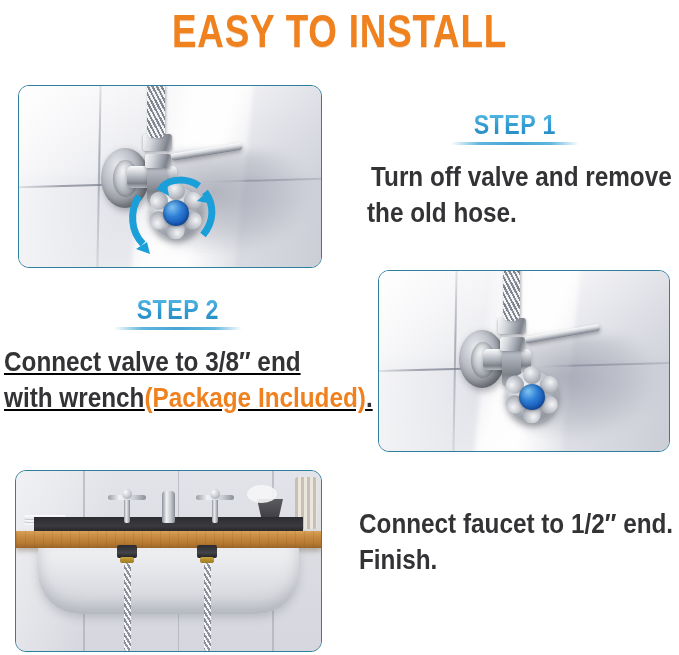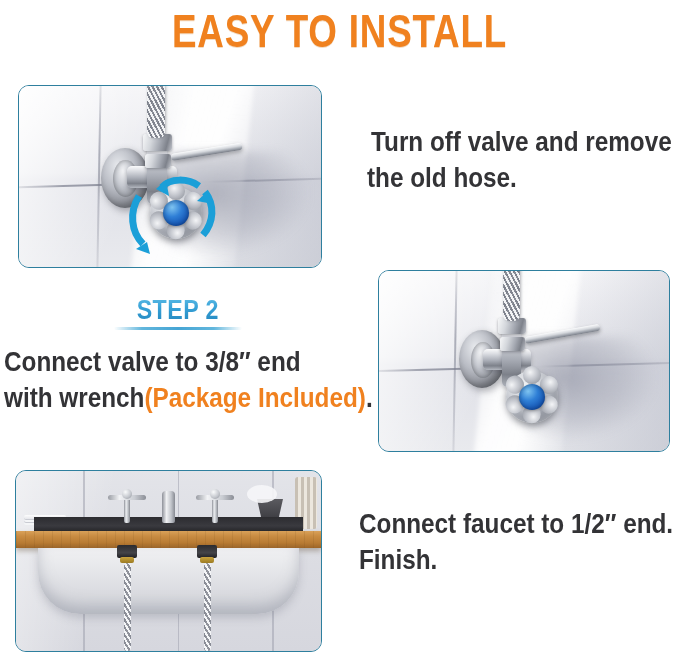--- a/index.html
+++ b/index.html
@@ -279,25 +279,29 @@
           <path d="M120 110 C 110 126 112 146 124 158"></path>
         </g>
         <polygon points="147,94 137,103 150,110" fill="#1B9FD8"></polygon>
         <polygon points="188,106 178,115 194,118" fill="#1B9FD8"></polygon>
         <polygon points="128,156 117,163 131,168" fill="#1B9FD8"></polygon>
       </svg>
     </div>
   </div>
 
   <div class="step" style="left:355px;top:110px;width:320px;">
+    <div class="label-wrap">
+      <span class="step-label">STEP 1</span>
+      <div class="rule" style="width:128px;"></div>
+    </div>
     <div class="step-body center" style="margin-top:14px;text-align:center;">Turn off valve and remove</div>
     <div class="step-body" style="margin-left:12px;">the old hose.</div>
   </div>
 
-  <div class="step" style="left:0px;top:295px;width:356px;">
+  <div class="step" style="left:0px;top:295px;width:356px;text-decoration:underline;">
     <div class="label-wrap">
       <span class="step-label">STEP 2</span>
       <div class="rule" style="width:128px;"></div>
     </div>
     <div class="step-body" style="margin-top:14px;margin-left:4px;">Connect valve to 3/8″ end</div>
     <div class="step-body" style="margin-left:4px;">
       <span>with wrench</span><span class="hl">(Package Included)</span><span>.</span>
     </div>
   </div>
 

